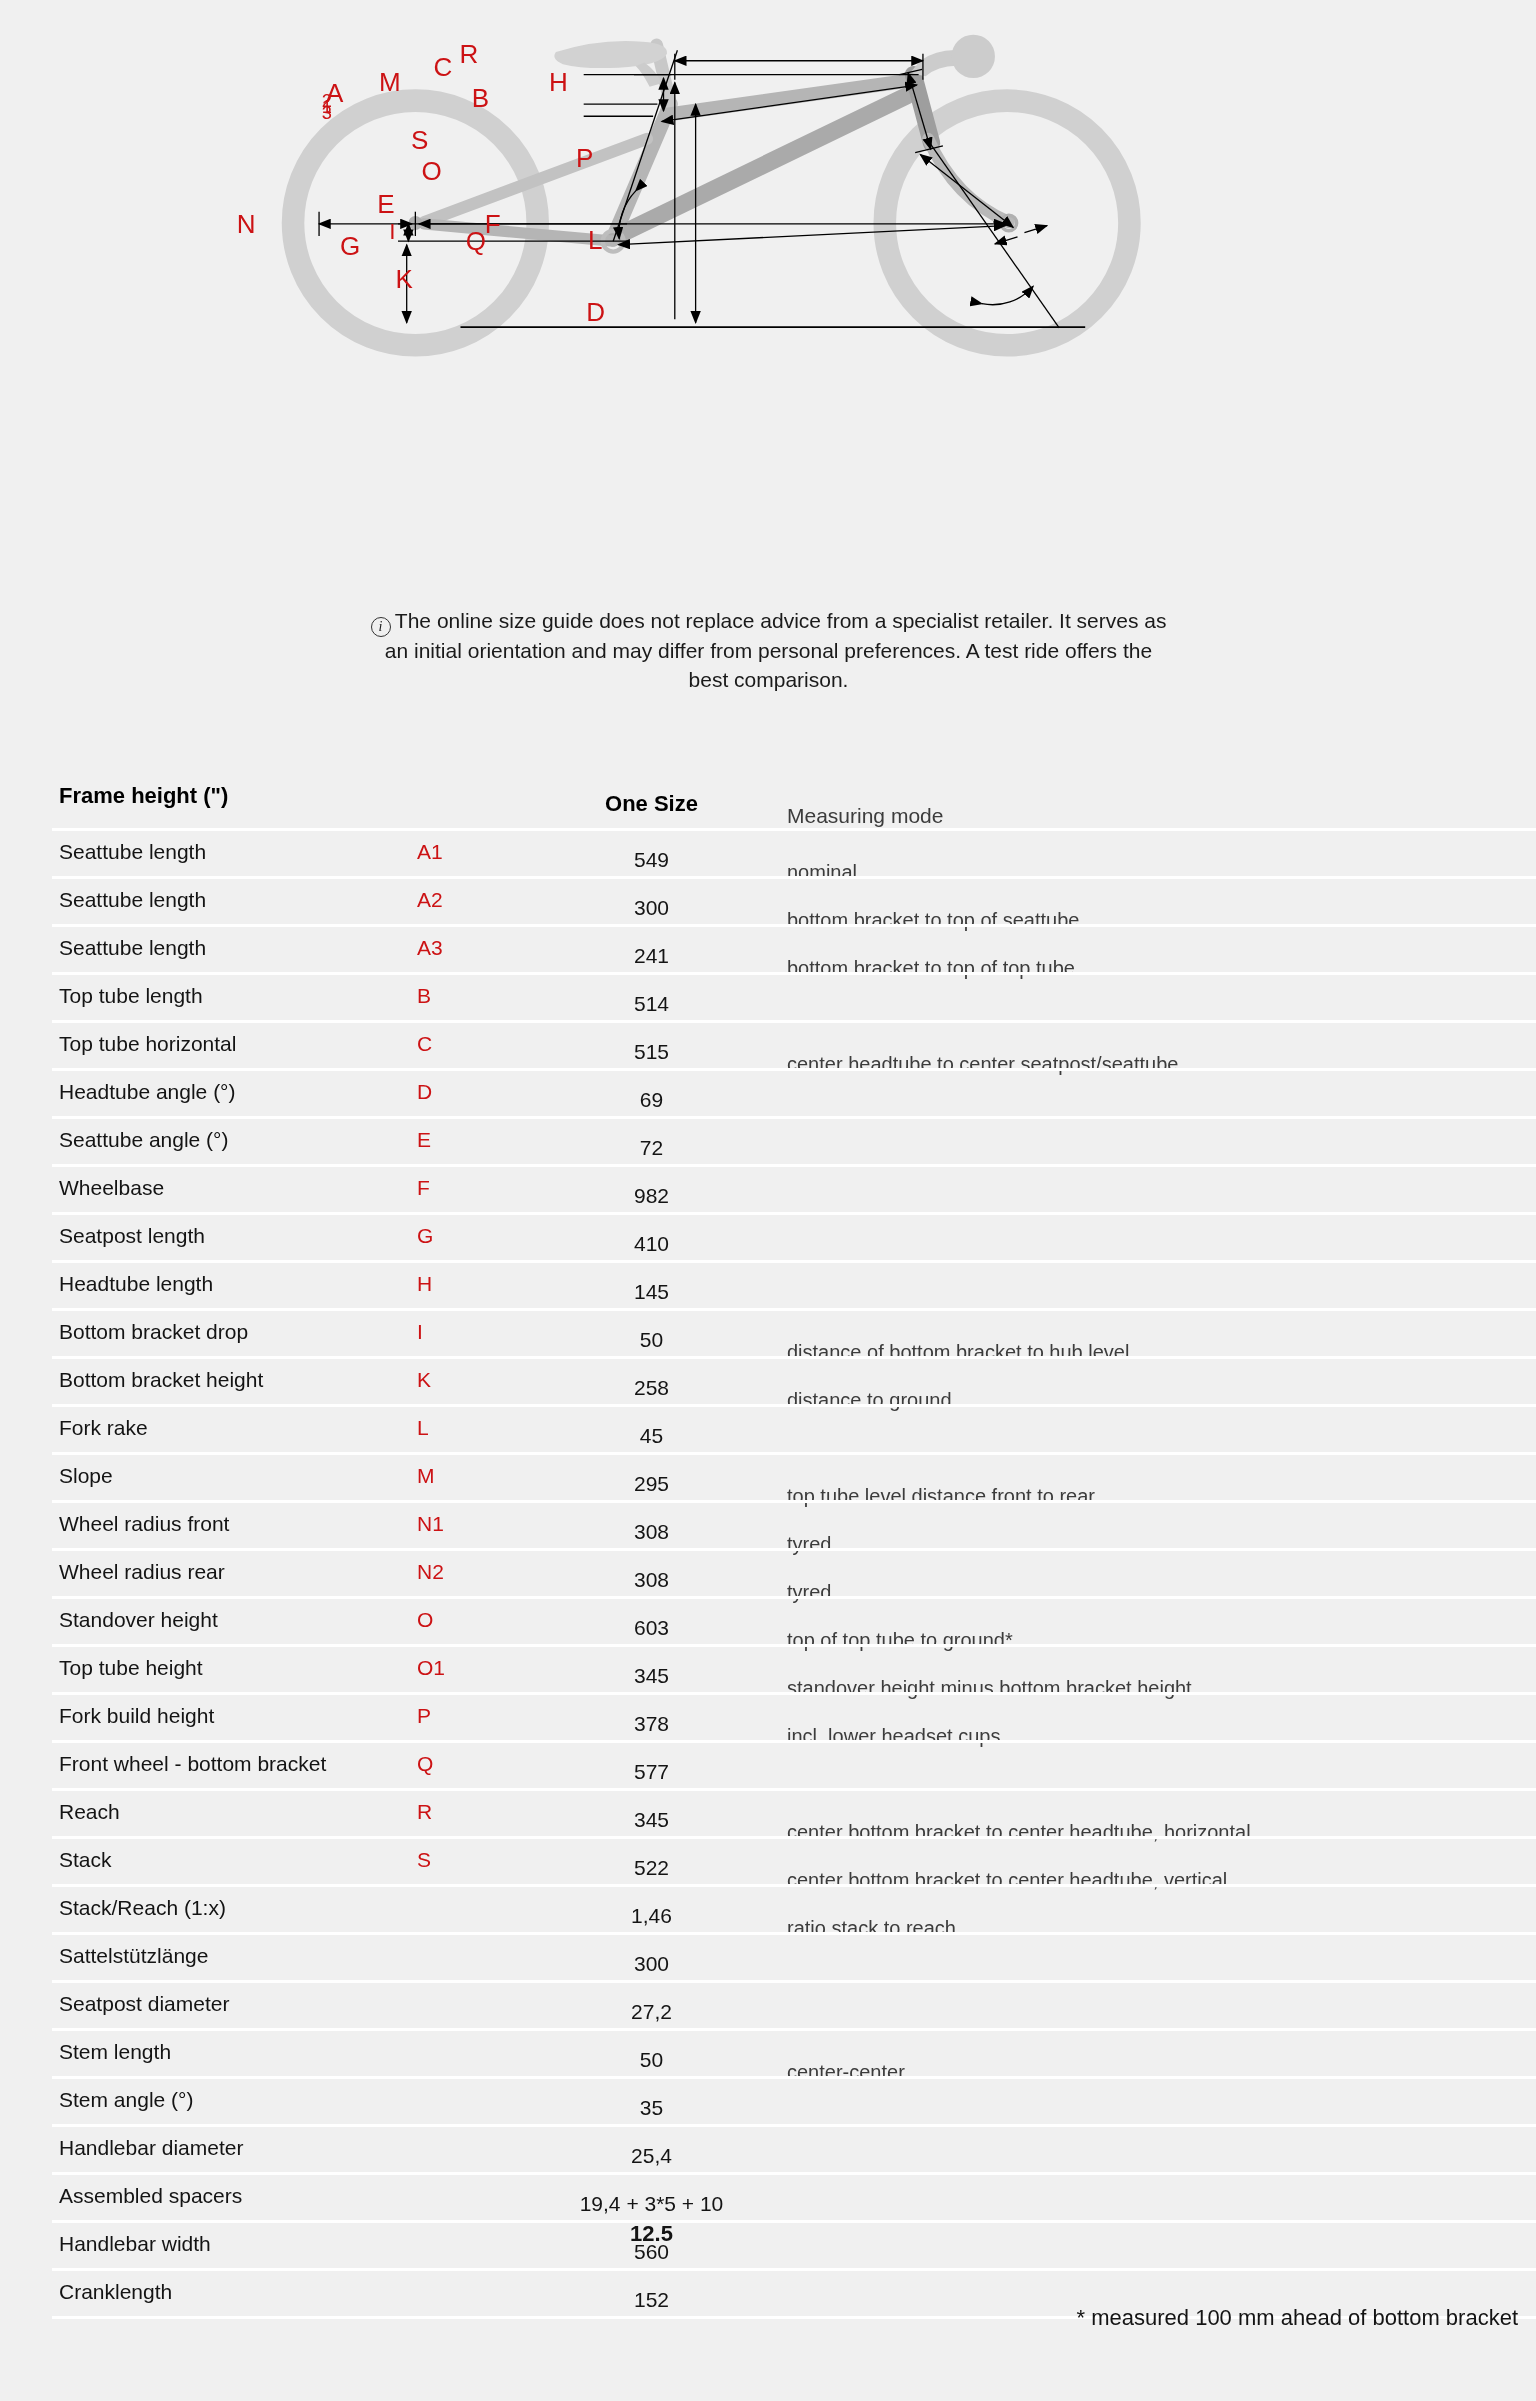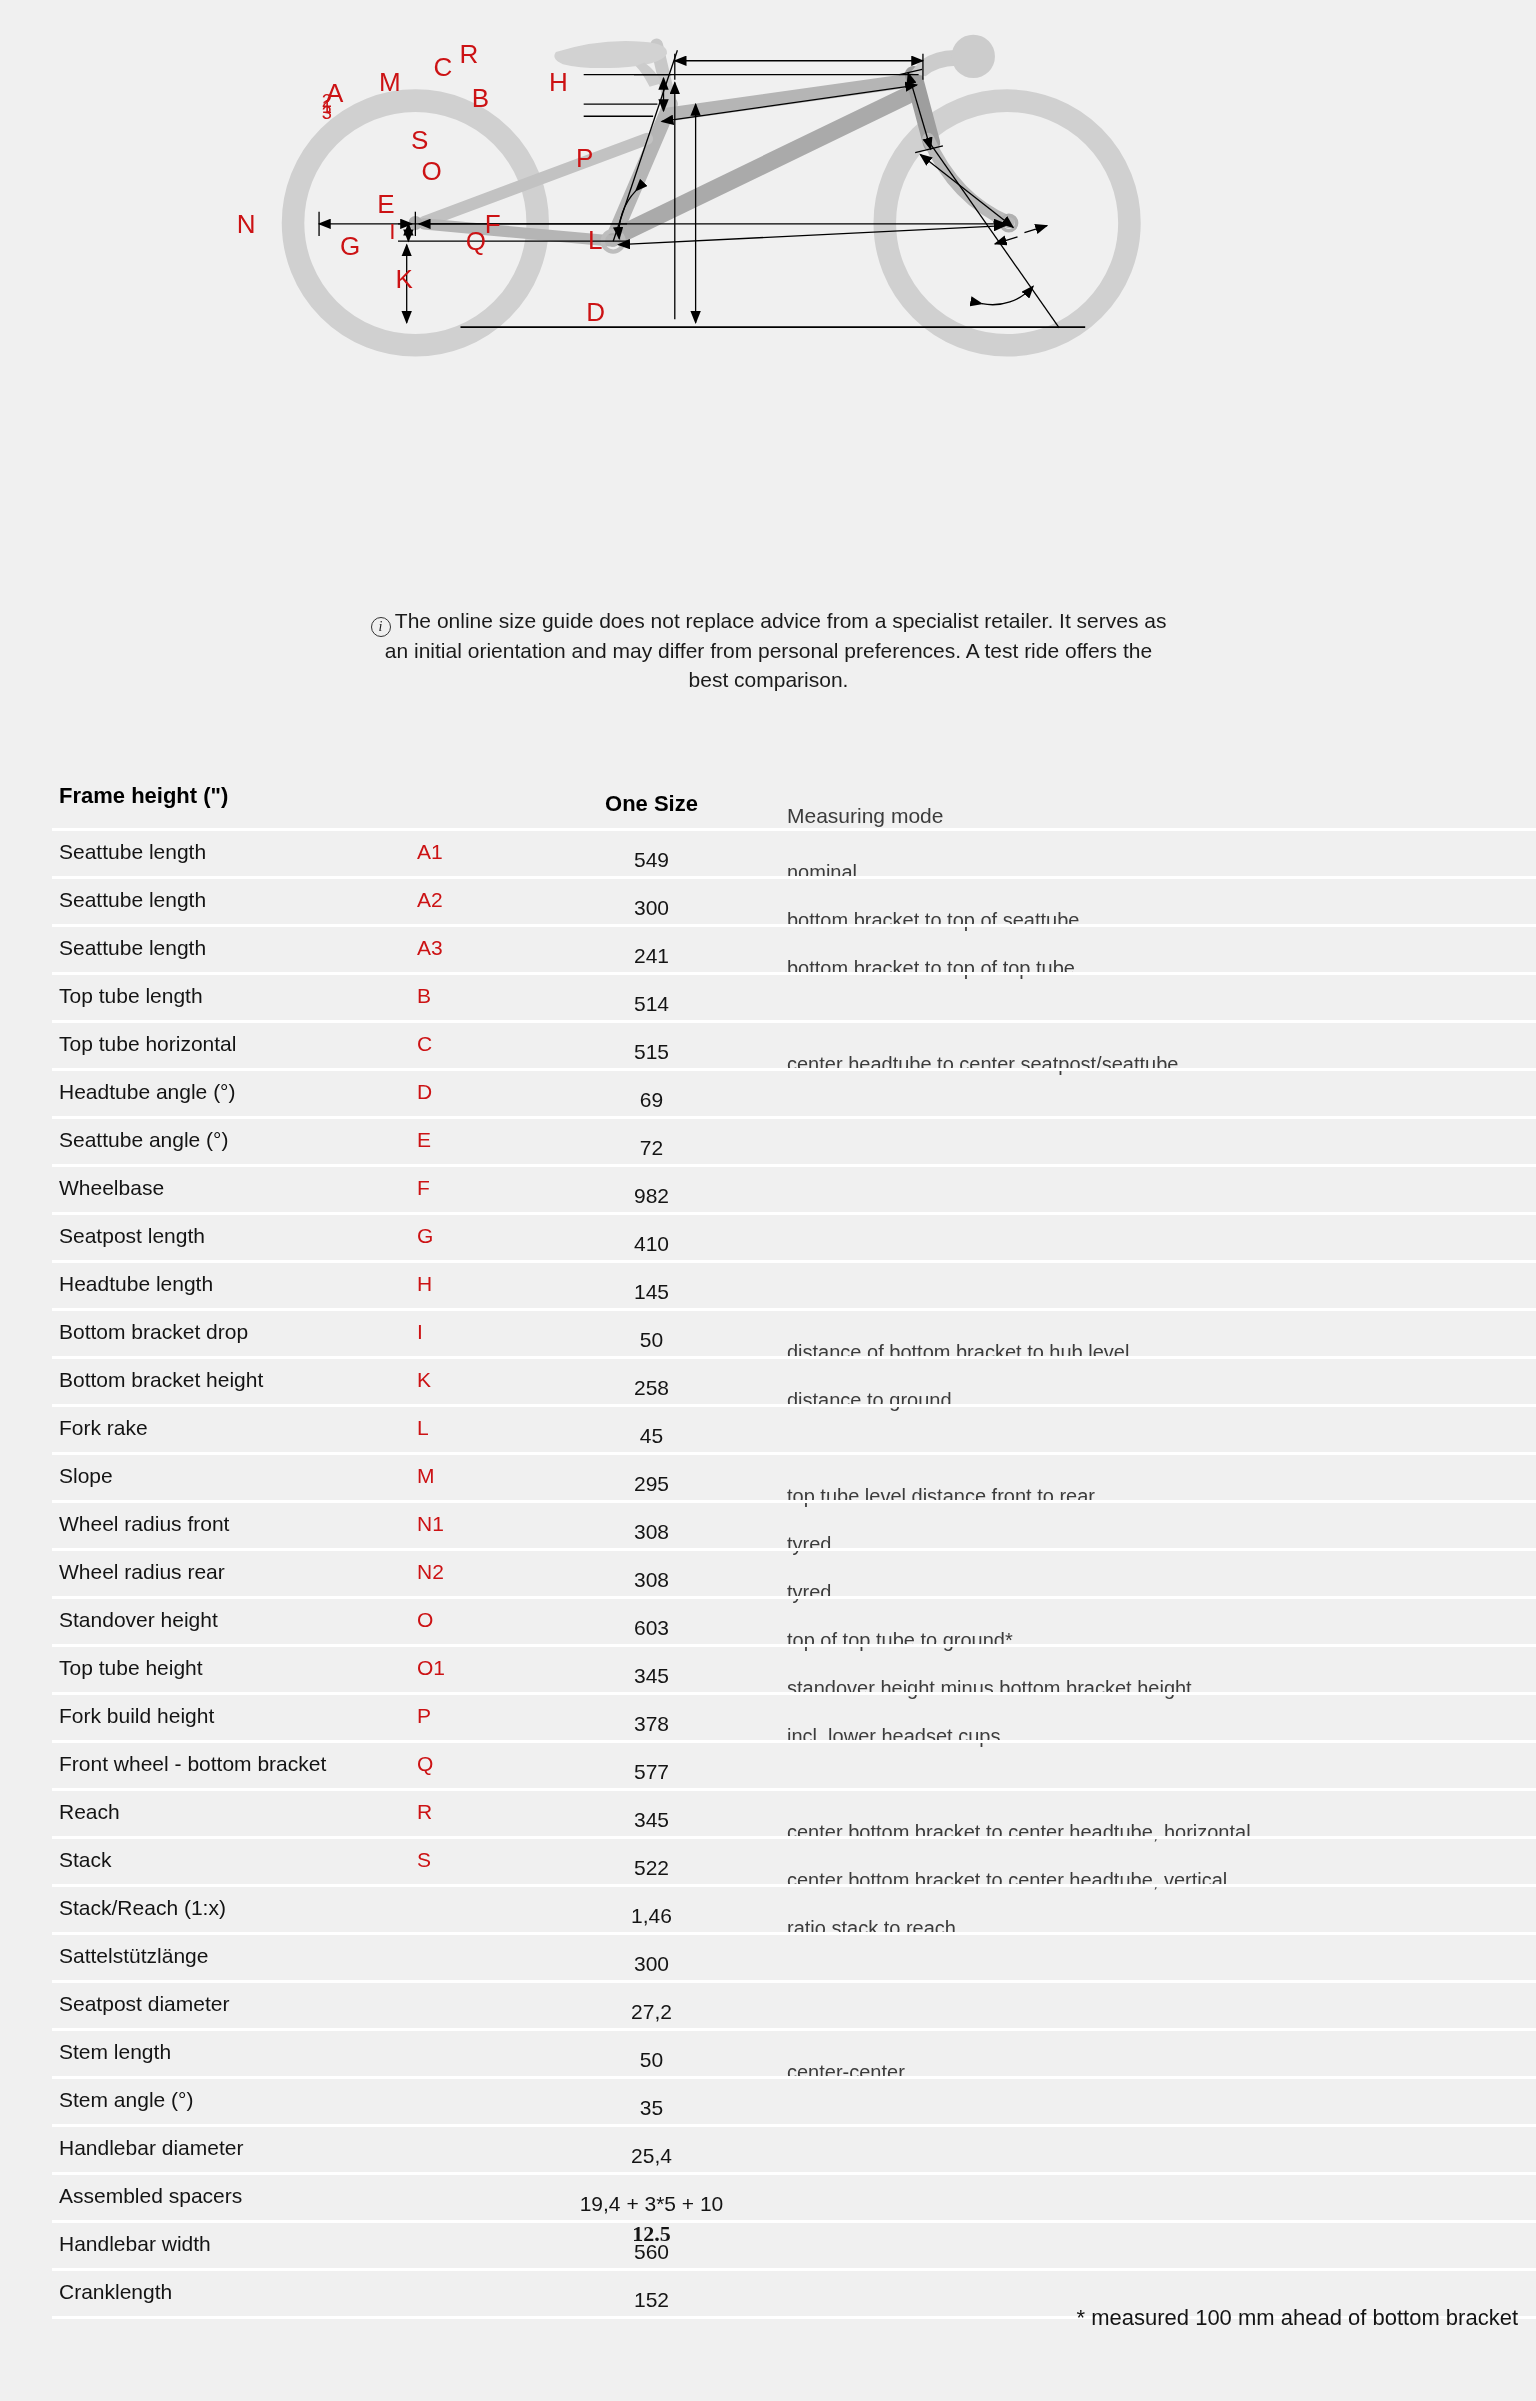--- a/index.html
+++ b/index.html
@@ -131,21 +131,20 @@
     align-items: center;
     height: 47px;
   }
   #summary-row .c-name { width: 417px; }
   #summary-row .c-code { width: 139px; }
   #summary-row .c-val {
     width: 191px;
     text-align: center;
     font-weight: bold;
     font-size: 22px;
-    font-family: Liberation Serif, serif;
   }
   #footnote {
     position: absolute;
     right: 19px;
     top: 2305px;
     font-size: 22px;
     color: #141414;
     white-space: nowrap;
   }
 </style>

